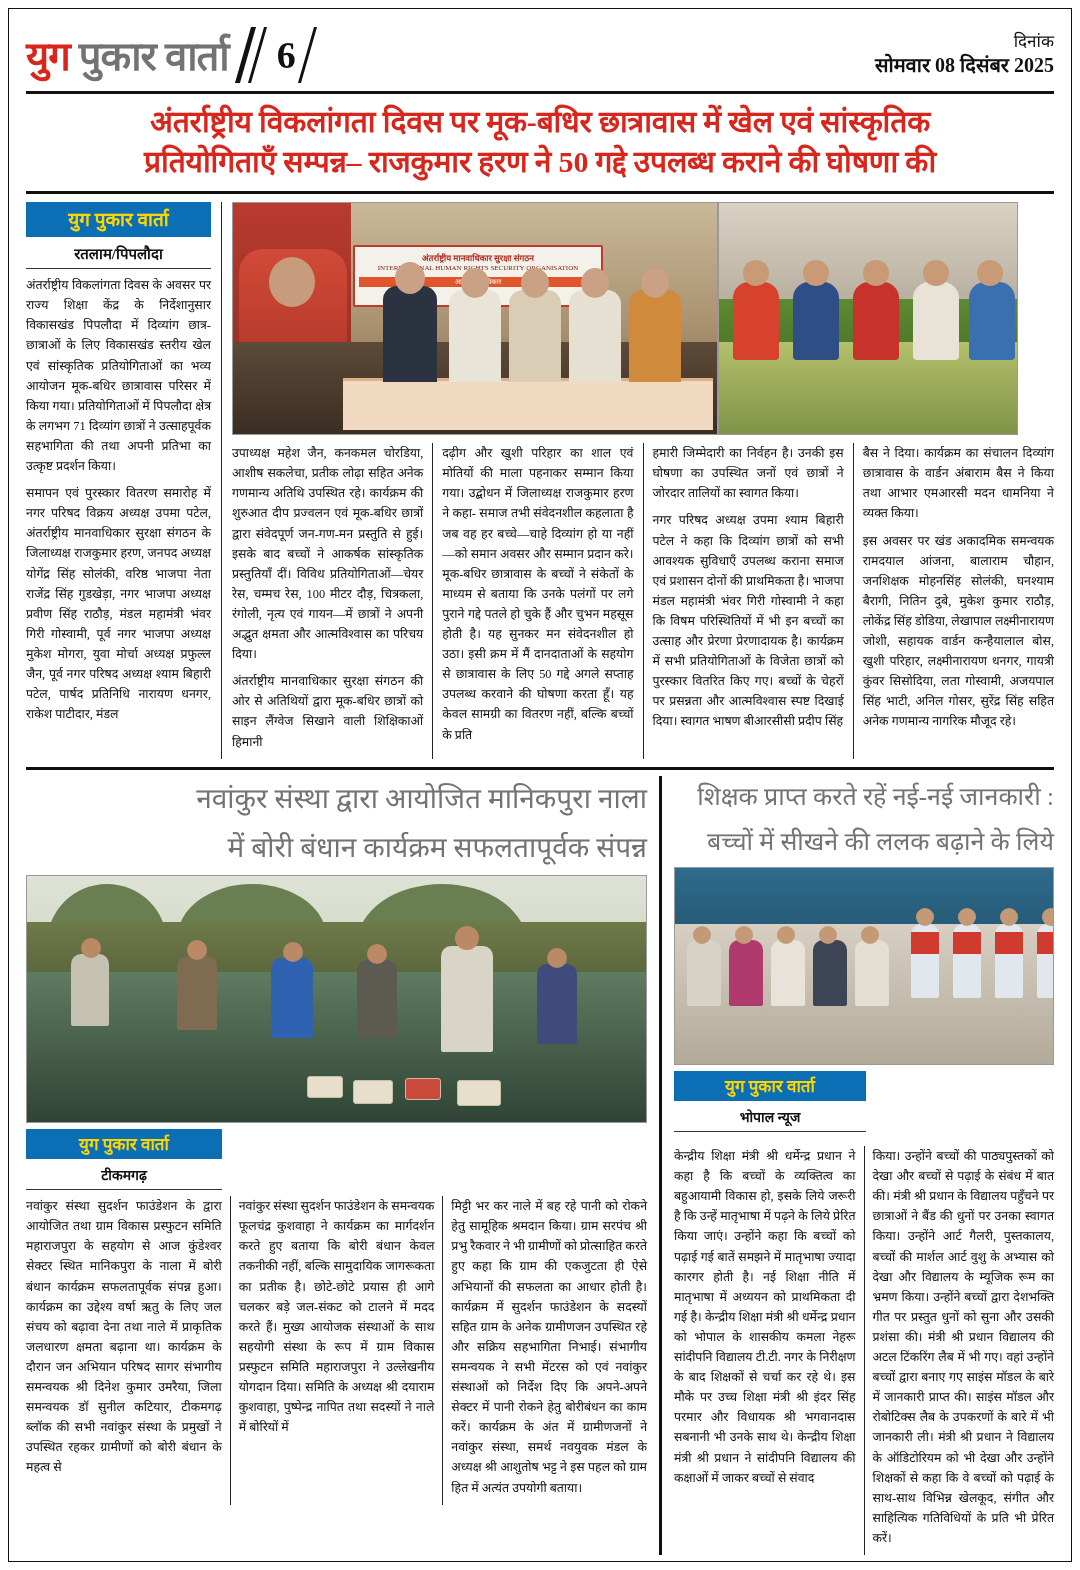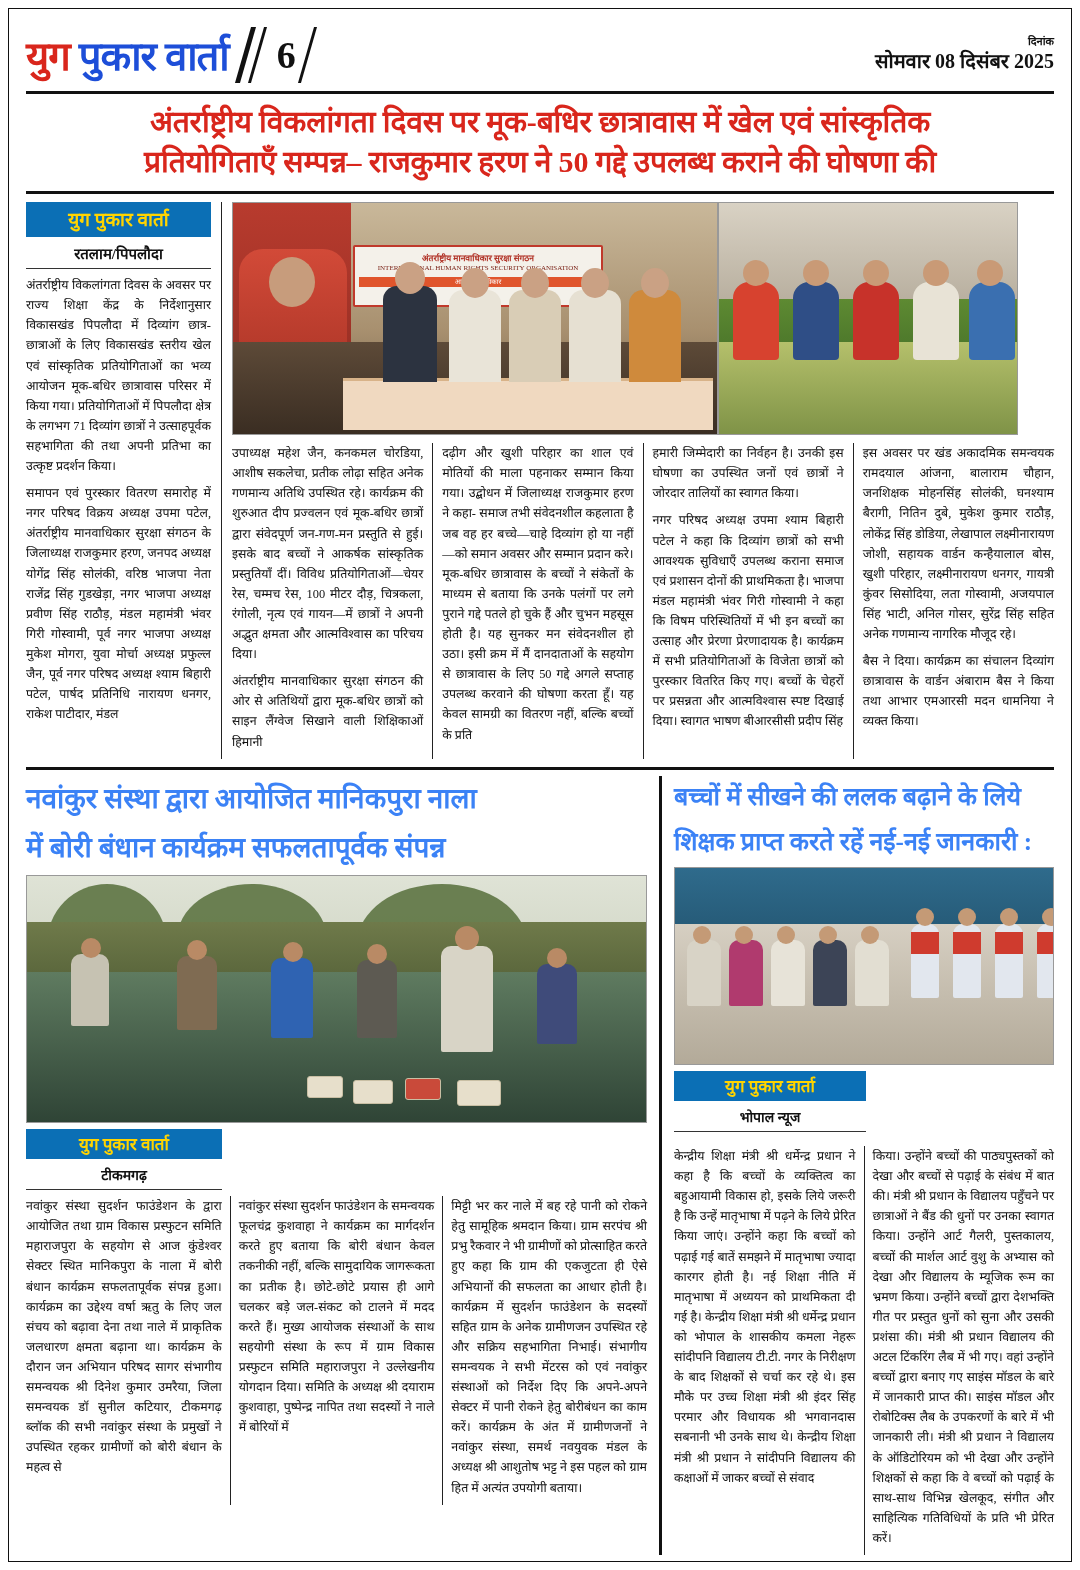--- a/index.html
+++ b/index.html
@@ -26,35 +26,35 @@
     padding-bottom:4px;
     position:relative;
   }
   .logo-wrap { display:flex; align-items:center; gap:0; }
   .logo {
     font-size:40px; font-weight:bold; letter-spacing:-1px;
     font-family:"Liberation Serif", serif;
     white-space:nowrap;
   }
   .logo .red { color:#d9261c; }
-  .logo .blk { color:#1d4ed8; }
+  .logo .blk { color:#737373; }
   .slash-block {
     display:flex; align-items:center; margin-left:14px;
   }
   .slash {
     width:0; height:56px; border-left:5px solid #111;
     transform:skewX(-16deg); margin-right:8px;
   }
   .slash.thin { border-left-width:3px; }
   .pagenum {
     font-size:38px; font-weight:bold; font-family:"Liberation Serif", serif;
     padding:0 10px;
   }
   .date-block { text-align:right; line-height:1.25; font-family:"Liberation Serif", serif; }
-  .date-label { font-size:11px; font-weight:bold; }
+  .date-label { font-size:17px; font-weight:normal; }
   .date-value { font-size:20px; font-weight:bold; }
 
   
   .headline-band {
     border-bottom:3px solid #111;
     padding:8px 0 10px 0;
   }
   .headline {
     color:#d9261c;
     font-family:"Liberation Serif", serif;
@@ -191,25 +191,25 @@
   
   .rule-strong { border-top:3px solid #111; margin:8px 0 0 0; }
 
   
   .bottom { display:flex; margin-top:6px; }
   .bl { width:636px; padding-right:12px; border-right:3px solid #111; }
   .br { flex:1; padding-left:12px; }
 
   .sub-headline {
     font-family:"Liberation Serif", serif;
-    font-weight:bold;
+    font-weight:normal;
     font-size:28px;
     line-height:1.35;
-    text-align:left;
-    color:#3b82f6;
+    text-align:right;
+    color:#737373;
     padding:4px 0 8px 0;
   }
   .sub-headline.center-sm { font-size:25px; }
 
   .ph-wide { width:100%; height:248px; }
   .ph-med { width:100%; height:198px; }
 
   .bl-cols { display:flex; }
   .bl-cols .c { flex:1; padding:0 8px; border-right:1px solid #222; }
   .bl-cols .c:first-child { padding-left:0; }
@@ -329,22 +329,22 @@
           </div>
         </div>
         <div class="c">
           <div class="body-text">
             <p>हमारी जिम्मेदारी का निर्वहन है। उनकी इस घोषणा का उपस्थित जनों एवं छात्रों ने जोरदार तालियों का स्वागत किया।</p>
             <p>नगर परिषद अध्यक्ष उपमा श्याम बिहारी पटेल ने कहा कि दिव्यांग छात्रों को सभी आवश्यक सुविधाएँ उपलब्ध कराना समाज एवं प्रशासन दोनों की प्राथमिकता है। भाजपा मंडल महामंत्री भंवर गिरी गोस्वामी ने कहा कि विषम परिस्थितियों में भी इन बच्चों का उत्साह और प्रेरणा प्रेरणादायक है। कार्यक्रम में सभी प्रतियोगिताओं के विजेता छात्रों को पुरस्कार वितरित किए गए। बच्चों के चेहरों पर प्रसन्नता और आत्मविश्वास स्पष्ट दिखाई दिया। स्वागत भाषण बीआरसीसी प्रदीप सिंह</p>
           </div>
         </div>
         <div class="c">
           <div class="body-text">
+            <p>बैस ने दिया। कार्यक्रम का संचालन दिव्यांग छात्रावास के वार्डन अंबाराम बैस ने किया तथा आभार एमआरसी मदन धामनिया ने व्यक्त किया।</p>
             <p>इस अवसर पर खंड अकादमिक समन्वयक रामदयाल आंजना, बालाराम चौहान, जनशिक्षक मोहनसिंह सोलंकी, घनश्याम बैरागी, नितिन दुबे, मुकेश कुमार राठौड़, लोकेंद्र सिंह डोडिया, लेखापाल लक्ष्मीनारायण जोशी, सहायक वार्डन कन्हैयालाल बोस, खुशी परिहार, लक्ष्मीनारायण धनगर, गायत्री कुंवर सिसोदिया, लता गोस्वामी, अजयपाल सिंह भाटी, अनिल गोसर, सुरेंद्र सिंह सहित अनेक गणमान्य नागरिक मौजूद रहे।</p>
-            <p>बैस ने दिया। कार्यक्रम का संचालन दिव्यांग छात्रावास के वार्डन अंबाराम बैस ने किया तथा आभार एमआरसी मदन धामनिया ने व्यक्त किया।</p>
           </div>
         </div>
       </div>
     </div>
   </div>
 
   <div class="rule-strong"></div>
 
   <div class="bottom">
 
@@ -401,22 +401,22 @@
         </div>
         <div class="c">
           <div class="body-text">
             <p>मिट्टी भर कर नाले में बह रहे पानी को रोकने हेतु सामूहिक श्रमदान किया। ग्राम सरपंच श्री प्रभु रैकवार ने भी ग्रामीणों को प्रोत्साहित करते हुए कहा कि ग्राम की एकजुटता ही ऐसे अभियानों की सफलता का आधार होती है। कार्यक्रम में सुदर्शन फाउंडेशन के सदस्यों सहित ग्राम के अनेक ग्रामीणजन उपस्थित रहे और सक्रिय सहभागिता निभाई। संभागीय समन्वयक ने सभी मेंटरस को एवं नवांकुर संस्थाओं को निर्देश दिए कि अपने-अपने सेक्टर में पानी रोकने हेतु बोरीबंधन का काम करें। कार्यक्रम के अंत में ग्रामीणजनों ने नवांकुर संस्था, समर्थ नवयुवक मंडल के अध्यक्ष श्री आशुतोष भट्ट ने इस पहल को ग्राम हित में अत्यंत उपयोगी बताया।</p>
           </div>
         </div>
       </div>
     </div>
 
     <div class="br">
+      <div class="sub-headline center-sm">शिक्षक प्राप्त करते रहें नई-नई जानकारी :</div>
       <div class="sub-headline center-sm">बच्चों में सीखने की ललक बढ़ाने के लिये</div>
-      <div class="sub-headline center-sm">शिक्षक प्राप्त करते रहें नई-नई जानकारी :</div>
 
       <div class="photo ph-med">
         <div class="sky p4">
           <div class="stageback"></div>
           <div class="floor"></div>
           <div class="seat" style="left:12px;background:#d8d3c6;"></div>
           <div class="dhead" style="left:18px;bottom:120px;"></div>
           <div class="seat" style="left:54px;background:#b03a6e;"></div>
           <div class="dhead" style="left:60px;bottom:120px;"></div>
           <div class="seat" style="left:96px;background:#e7e3d8;"></div>

